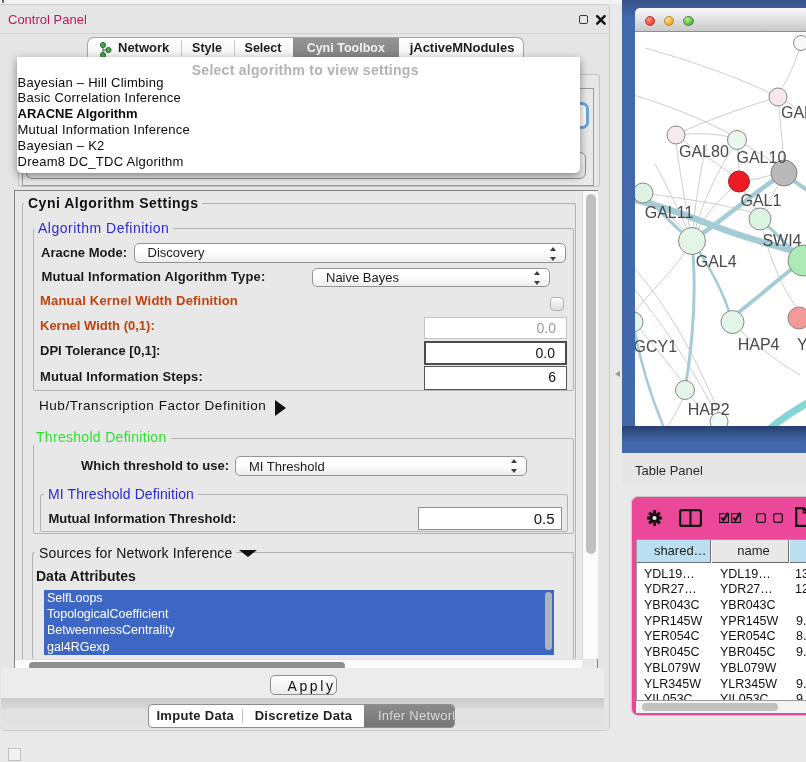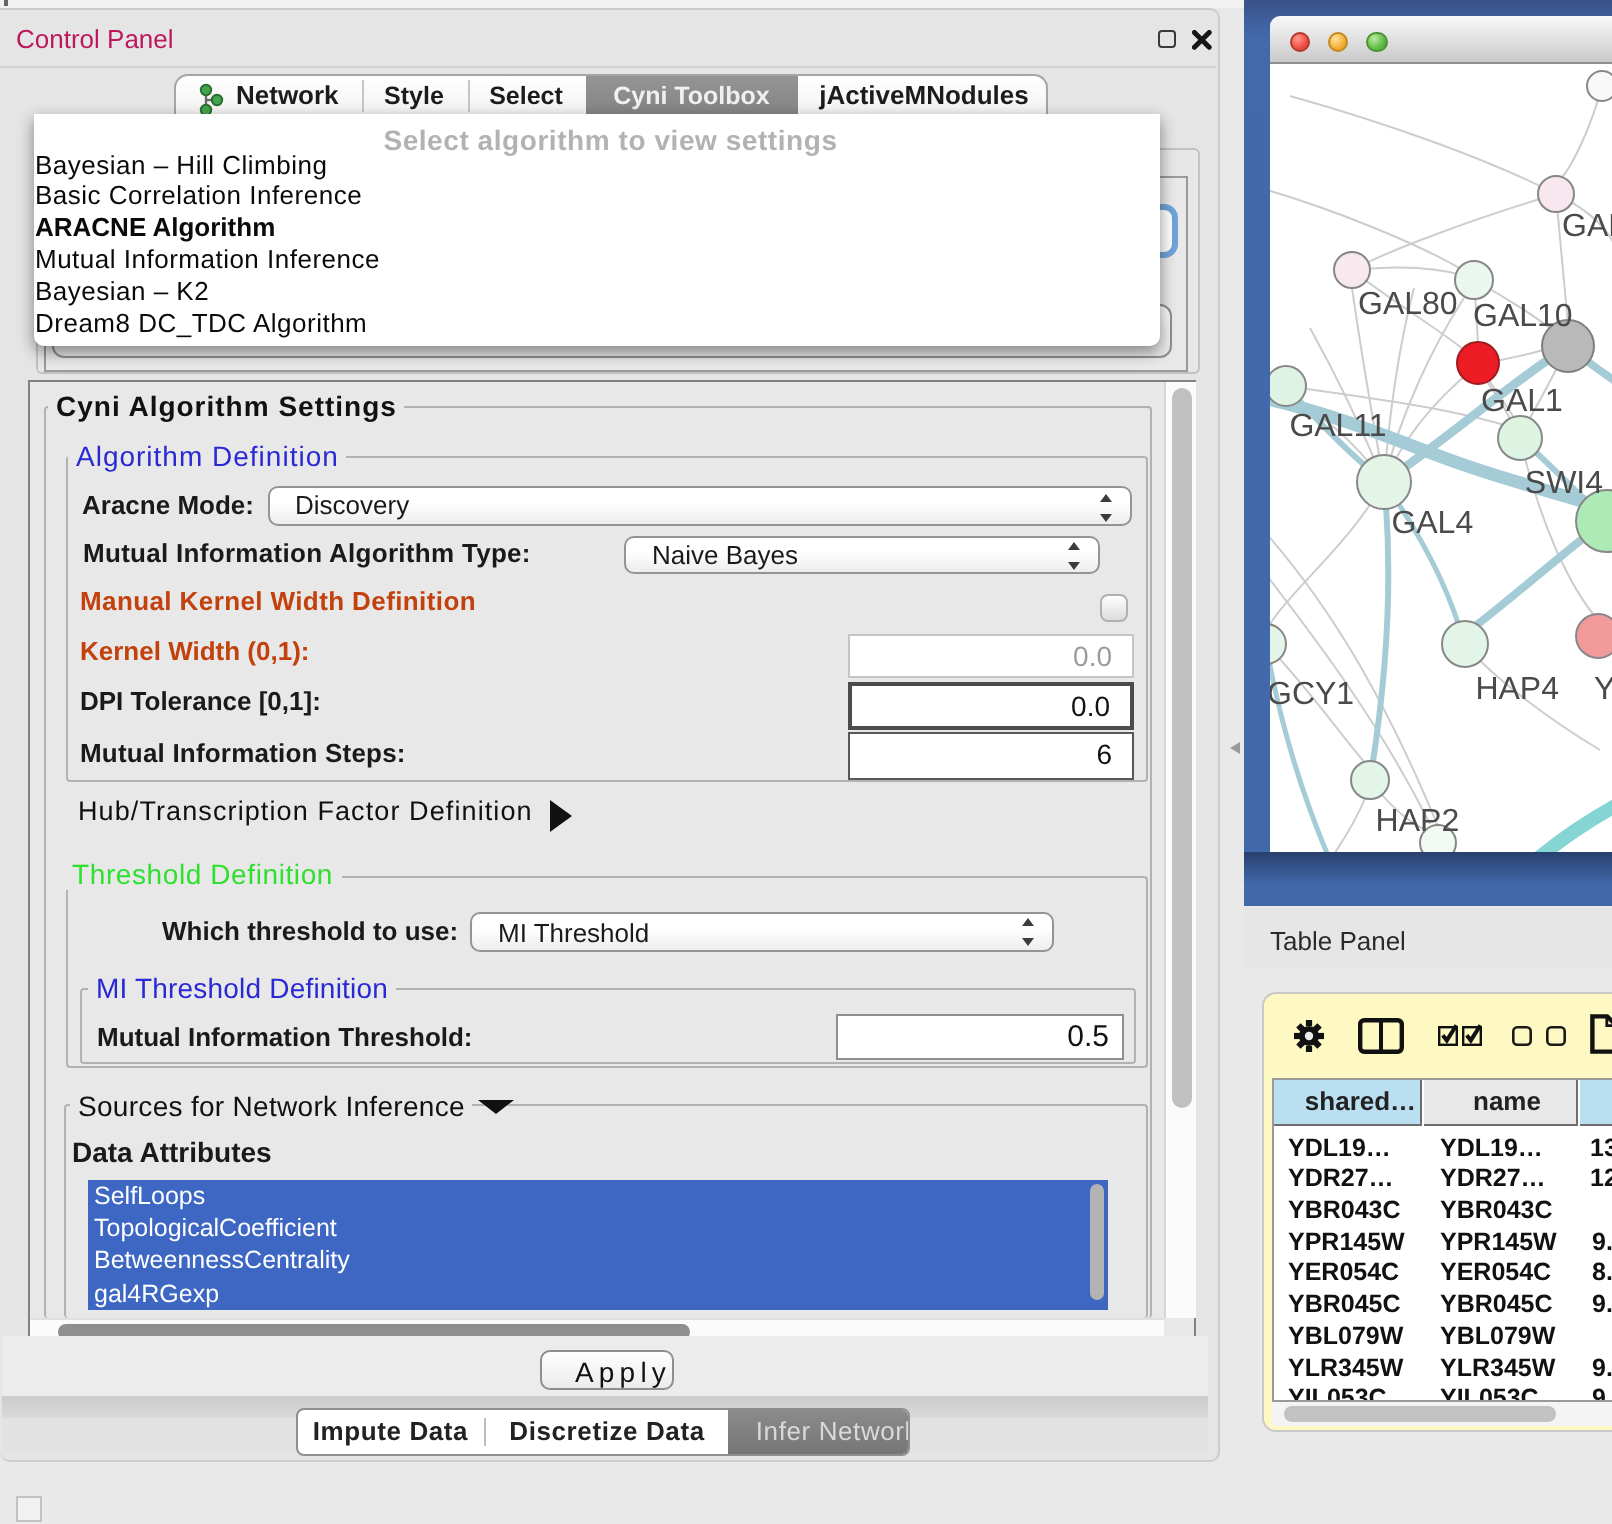--- a/index.html
+++ b/index.html
@@ -90,22 +90,22 @@
 #netshadow { left:0px; top:426px; width:184px; height:16px;
   background:linear-gradient(180deg, rgba(20,30,60,0.55), rgba(20,30,60,0)); }
 #netwin { left:13px; top:8px; width:171px; height:421px; }
 #nettitle { position:absolute; left:0; top:0; width:171px; height:24px;
   background:linear-gradient(#f9f9f9,#c9c9c9); border-radius:5px 0 0 0;
   border-bottom:1px solid #8f8f8f; }
 .tl { position:absolute; top:7.5px; width:10.5px; height:10.5px; border-radius:50%; }
 #netcanvas { position:absolute; left:0; top:24px; width:171px; height:394px; background:#fff; overflow:hidden; }
 
 #tplabel { left:635px; top:463px; font-size:13px; color:#2a2a2a; }
-#tablewin { left:631px; top:496px; width:175px; height:220px; background:#fef9c3;
-  border:1px solid #c9c9c9; border-radius:7px 0 0 7px; border-right:none;font-weight:bold; }
+#tablewin { left:631px; top:496px; width:175px; height:220px; background:#ec4899;
+  border:1px solid #c9c9c9; border-radius:7px 0 0 7px; border-right:none; }
 #tabletoolbar { position:absolute; left:0; top:0; width:175px; height:42px; }
 #tbl { position:absolute; left:4px; top:42px; width:171px; height:162px; background:#fff; border:1px solid #9a9a9a; border-right:none; overflow:hidden; }
 .th { position:absolute; top:0; height:22.5px; font-size:13px; color:#222; text-align:center; line-height:22px; border-right:1px solid #6e6e6e; border-bottom:1px solid #6e6e6e; }
 .td { position:absolute; font-size:12.5px; color:#111; white-space:nowrap; }
 #tblhsb { position:absolute; left:4px; top:204px; width:171px; height:12px; background:#f4f4f4; }
 #tblhsbthumb { position:absolute; left:6px; top:2px; width:136px; height:8px; background:#c2c2c2; border-radius:4px; }
 
 #cornersq { left:8px; top:748px; width:13px; height:13px; background:#f2f2f2; border:1px solid #c2c2c2; }
 </style>
 </head>

